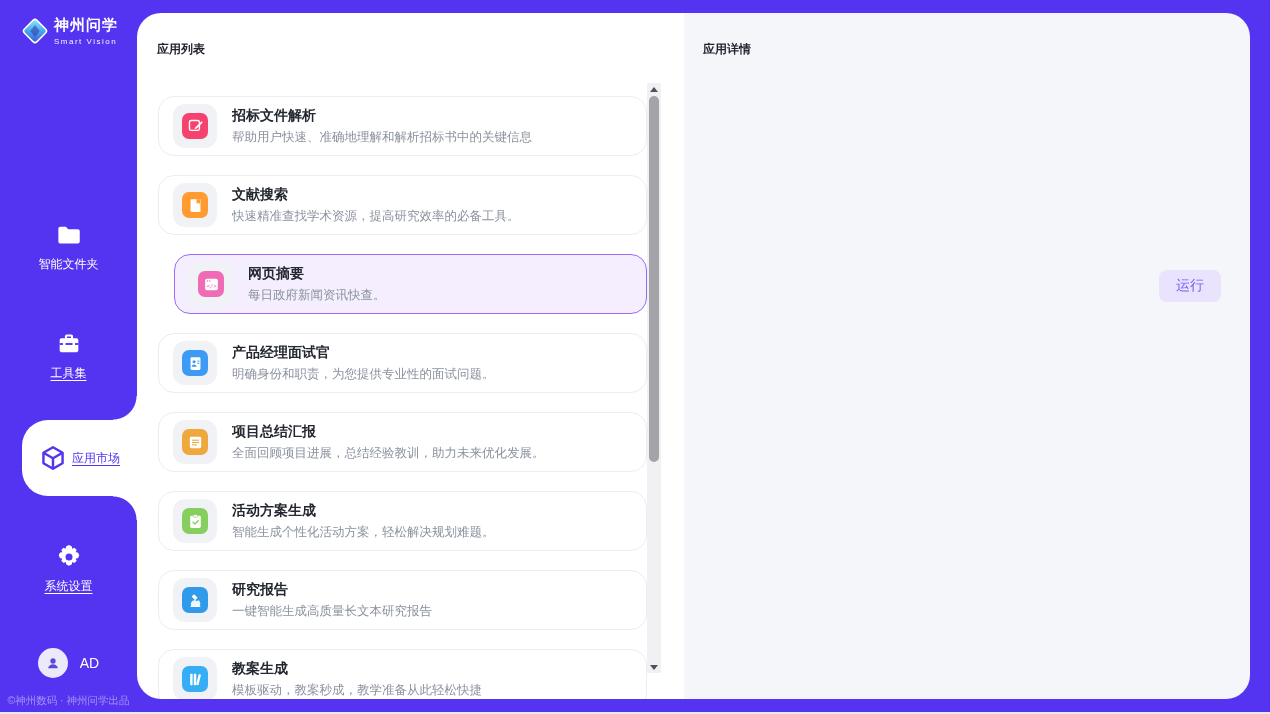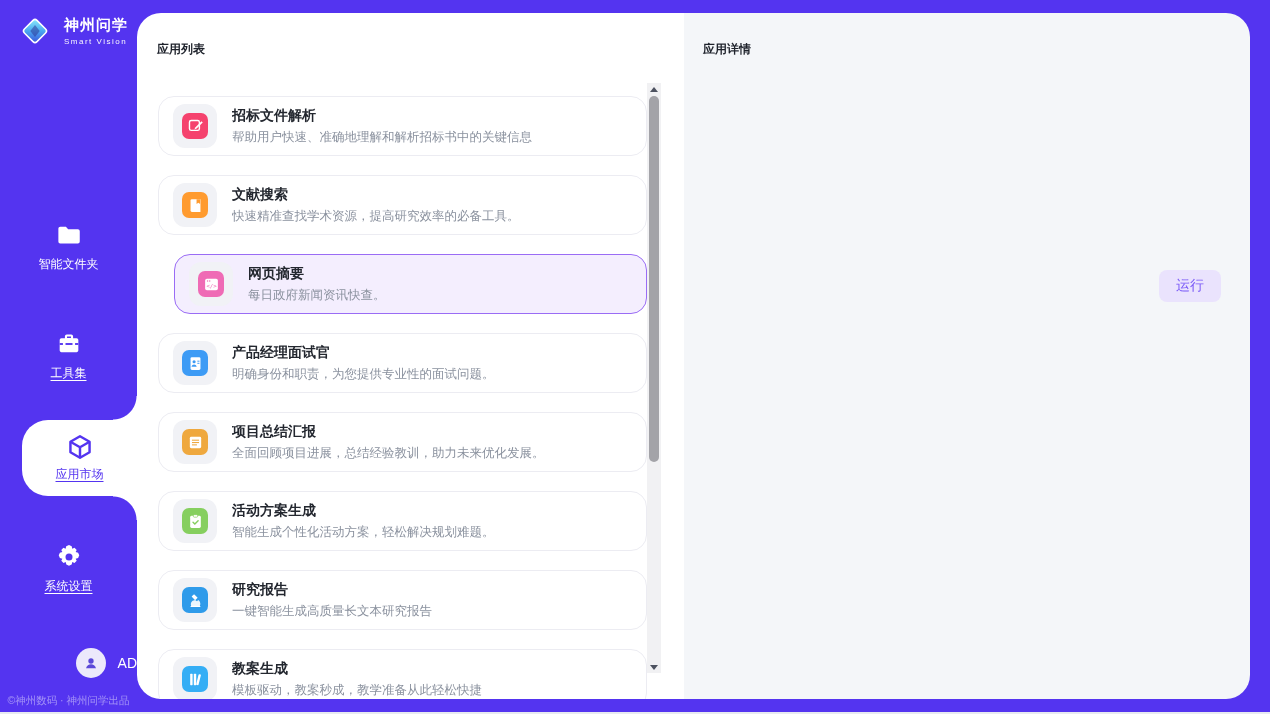--- a/index.html
+++ b/index.html
@@ -1,32 +1,32 @@
 <!DOCTYPE html>
 <html><head>
 <meta charset="utf-8">
 <style>
   * { margin:0; padding:0; box-sizing:border-box; }
   html,body { width:1270px; height:714px; overflow:hidden; }
   body { font-family:"Liberation Sans","DejaVu Sans",sans-serif; background:#5434f0; position:relative; }
 
   
   .sidebar { position:absolute; left:0; top:0; width:137px; height:714px; color:#fff; }
-  .logo { position:absolute; left:20px; top:16px; display:flex; align-items:center; gap:14px; }
+  .logo { position:absolute; left:20px; top:16px; display:flex; align-items:center; gap:4px; }
   .logo-name { font-size:15px; font-weight:bold; letter-spacing:1px; }
   .logo-sub { font-size:8px; letter-spacing:1.5px; margin-top:2px; opacity:.95; }
   .nav-item { position:absolute; left:0; width:137px; display:flex; flex-direction:column; align-items:center; gap:7px; cursor:pointer; }
   .nav-label { font-size:12px; color:#fff; }
   .u { text-decoration:underline; text-underline-offset:3px; }
-  .active-bubble { position:absolute; left:22px; top:420px; width:115px; height:76px; background:#fff; border-radius:26px 0 0 26px; display:flex; flex-direction:column; align-items:center; justify-content:center; gap:5px; cursor:pointer; }
+  .active-bubble { position:absolute; left:22px; top:420px; width:115px; height:76px; background:#fff; border-radius:26px 0 0 26px; display:flex; flex-direction:row; align-items:center; justify-content:center; gap:5px; cursor:pointer; }
   .active-bubble .nav-label { color:#5434f0; }
   .notch { position:absolute; left:113px; width:24px; height:24px; }
   .notch-top { top:396px; background:radial-gradient(circle 24px at 0 0, rgba(0,0,0,0) 0 23px, #fff 24px); }
   .notch-bottom { top:496px; background:radial-gradient(circle 24px at 0 100%, rgba(0,0,0,0) 0 23px, #fff 24px); }
-  .user-row { position:absolute; left:0; top:648px; width:137px; display:flex; align-items:center; justify-content:flex-end; gap:12px; }
+  .user-row { position:absolute; left:0; top:648px; width:137px; display:flex; align-items:center; justify-content:center; gap:12px; }
   .avatar { width:30px; height:30px; border-radius:50%; background:#ece9fb; display:flex; align-items:center; justify-content:center; }
   .user-initials { font-size:14px; color:#fff; }
   .side-footer { position:absolute; left:0; bottom:6px; width:137px; text-align:center; font-size:10.5px; color:rgba(255,255,255,.45); }
 
   
   .frame { position:absolute; left:137px; top:13px; width:1113px; height:686px; border-radius:24px; overflow:hidden; display:flex; }
   .panel-title { font-size:12px; font-weight:bold; color:#1e222b; }
 
   
   .list-panel { width:547px; height:100%; background:#fff; position:relative; overflow:hidden; }

